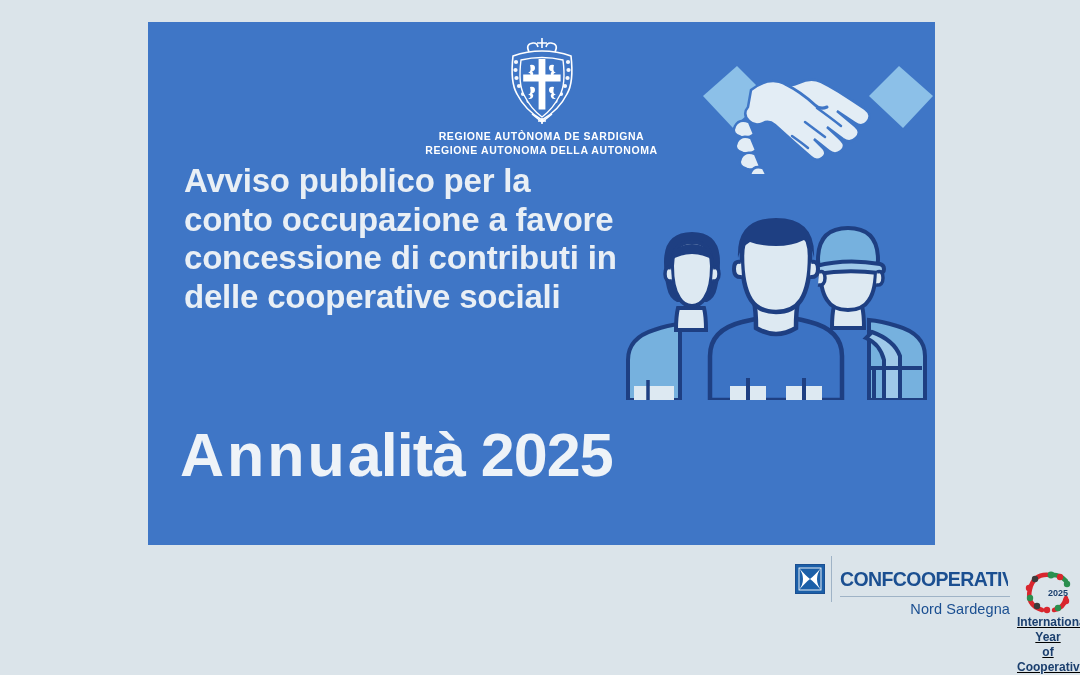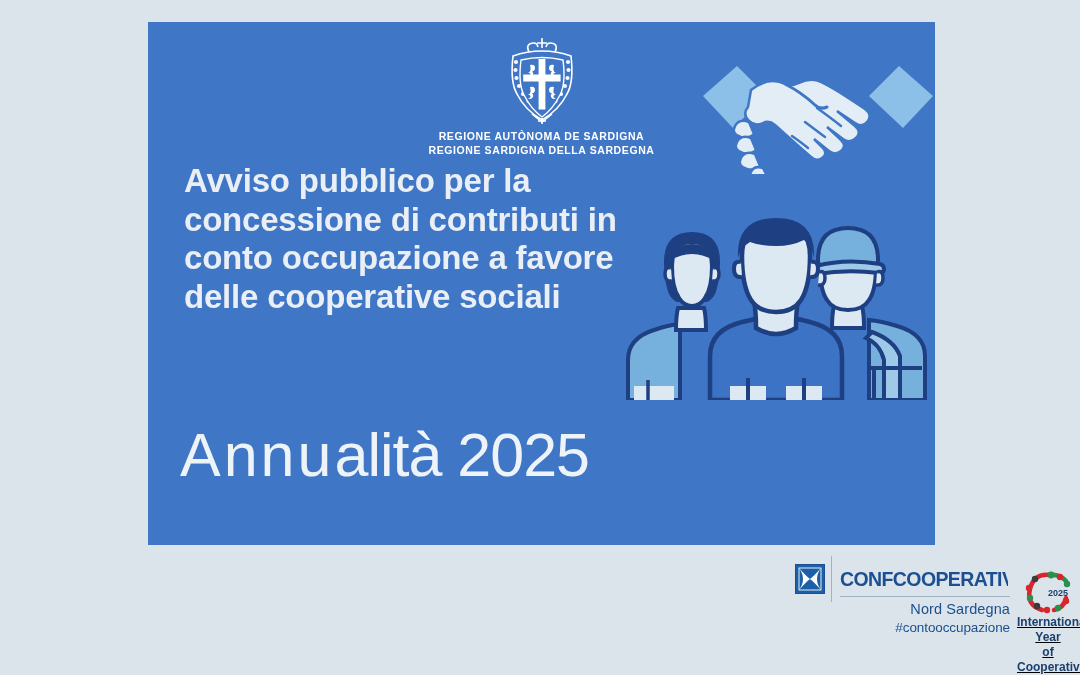--- a/index.html
+++ b/index.html
@@ -83,21 +83,21 @@
   }
   #poster-heading .hl { display: block; white-space: nowrap; }
 
   
   #poster-year {
     position: absolute;
     left: 32px;
     top: 398px;
     color: #eef3f8;
     font-size: 61px;
-    font-weight: normal;
+    font-weight: bold;
     letter-spacing: -1px;
     z-index: 5;
     white-space: nowrap;
   }
   #poster-year .sp { letter-spacing: 3px; }
 
   
   #footer-logos {
     position: absolute;
     left: 795px;
@@ -220,21 +220,21 @@
       <path d="M22 28 q21 -5 42 0 q3 24 -3 35 q-7 14 -18 22 q-11 -8 -18 -22 q-6 -11 -3 -35 z" fill="#3f76c6" stroke="#ffffff" stroke-width="1.4"></path>
       <path d="M39.6 27 h6.8 v15.6 h15.2 v6.8 h-15.2 v28 h-6.8 v-28 h-15.4 v-6.8 h15.4 z" fill="#ffffff"></path>
       <g fill="#ffffff">
         <path d="M31 33 q5 -1 5 3 q0 3 -3 3.4 q2 1.4 1 3.6 q-1.4 2.6 -5 1.6 q2.6 -0.6 2.6 -2.2 q0 -1.6 -2.4 -1.6 q2.4 -1.2 2.4 -3.4 q0 -2.2 -0.6 -4.4 z"></path>
         <path d="M55 33 q-5 -1 -5 3 q0 3 3 3.4 q-2 1.4 -1 3.6 q1.4 2.6 5 1.6 q-2.6 -0.6 -2.6 -2.2 q0 -1.6 2.4 -1.6 q-2.4 -1.2 -2.4 -3.4 q0 -2.2 0.6 -4.4 z"></path>
         <path d="M31 55 q5 -1 5 3 q0 3 -3 3.4 q2 1.4 1 3.6 q-1.4 2.6 -5 1.6 q2.6 -0.6 2.6 -2.2 q0 -1.6 -2.4 -1.6 q2.4 -1.2 2.4 -3.4 q0 -2.2 -0.6 -4.4 z"></path>
         <path d="M55 55 q-5 -1 -5 3 q0 3 3 3.4 q-2 1.4 -1 3.6 q1.4 2.6 5 1.6 q-2.6 -0.6 -2.6 -2.2 q0 -1.6 2.4 -1.6 q-2.4 -1.2 -2.4 -3.4 q0 -2.2 0.6 -4.4 z"></path>
       </g>
     </svg>
     <div class="region-line" id="region-line-1">REGIONE AUTÒNOMA DE SARDIGNA</div>
-    <div class="region-line" id="region-line-2">REGIONE SARDIGNA DELLA SARDEGNA</div>
+    <div class="region-line" id="region-line-2">REGIONE AUTONOMA DELLA AUTONOMA</div>
   </div>
 
   <svg id="handshake-illustration" viewBox="0 0 250 130">
     <path d="M10 52 L44 22 L74 52 L40 84 Z" fill="#8cc0e8"></path>
     <path d="M240 52 L206 22 L176 52 L210 84 Z" fill="#8cc0e8"></path>
     <path d="M58 46 q18 -14 34 -6 q6 3 14 -1 q12 -6 22 -1 q8 4 18 10 q14 9 26 17
              q8 6 2 13 q-5 6 -12 1 l-18 -12 q12 10 18 15 q7 6 1 12 q-6 6 -13 1 l-16 -12
              q10 9 14 13 q6 6 0 11 q-6 5 -12 0 l-15 -12 q7 7 9 9 q5 6 -1 10 q-6 4 -11 -1
              l-16 -14 q-10 -9 -20 -18 q-6 -5 -12 -2 q-8 4 -14 -2 q-7 -7 -1 -14 z" fill="#e3edf5"></path>
     <path d="M58 46 q18 -14 34 -6 q6 3 14 -1 q12 -6 22 -1 q8 4 18 10 q14 9 26 17
@@ -288,22 +288,22 @@
       <path d="M123 62 q-7 -2 -7 7 q0 9 8 8" fill="#dde9f2" stroke="#1e3f82" stroke-width="4"></path>
       <path d="M193 62 q7 -2 7 7 q0 9 -8 8" fill="#dde9f2" stroke="#1e3f82" stroke-width="4"></path>
       <path d="M112 186 h36 v14 h-36 z" fill="#dde9f2"></path>
       <path d="M204 186 h-36 v14 h36 z" fill="#dde9f2"></path>
       <path d="M130 200 v-22 M186 200 v-22" fill="none" stroke="#1e3f82" stroke-width="4"></path>
     </g>
   </svg>
 
   <div id="poster-heading">
     <span class="hl">Avviso pubblico per la</span>
+    <span class="hl">conto occupazione a favore</span>
     <span class="hl">concessione di contributi in</span>
-    <span class="hl">conto occupazione a favore</span>
     <span class="hl">delle cooperative sociali</span>
   </div>
 
   <div id="poster-year">
     <span class="sp">Ann</span><span class="sp">u</span><span>alità 2025</span>
   </div>
 </div>
 
 <div id="footer-logos">
 
@@ -316,21 +316,20 @@
         <rect x="4" y="4" width="22" height="22" fill="none" stroke="#ffffff" stroke-width="0.9"></rect>
       </svg>
       <div id="confcoop-divider"></div>
       <svg id="confcoop-wordmark" viewBox="0 0 168 22">
         <text x="0" y="18" font-family="'Liberation Sans', sans-serif" font-size="19.5" font-weight="bold" fill="#1b4f91" letter-spacing="-0.6">CONFCOOPERATIVE</text>
       </svg>
     </div>
     <div id="confcoop-rule"></div>
     <div id="confcoop-sub">
       <div id="confcoop-region">Nord Sardegna</div>
-      <div class="confcoop-hash">#contooccupazione</div>
     </div>
   </div>
 
   <div id="iyc-logo">
     <svg id="iyc-emblem" viewBox="0 0 56 44">
       <path d="M30 5 q-16 -2 -20 14 q-4 16 12 21" fill="none" stroke="#d9262e" stroke-width="4.5" stroke-linecap="round"></path>
       <path d="M30 5 q10 -1 16 6" fill="none" stroke="#2b8f4e" stroke-width="4.5" stroke-linecap="round"></path>
       <path d="M46 28 q-2 10 -12 12" fill="none" stroke="#d9262e" stroke-width="4.5" stroke-linecap="round"></path>
       <g>
         <circle cx="31" cy="5" r="3.4" fill="#2b8f4e"></circle>

